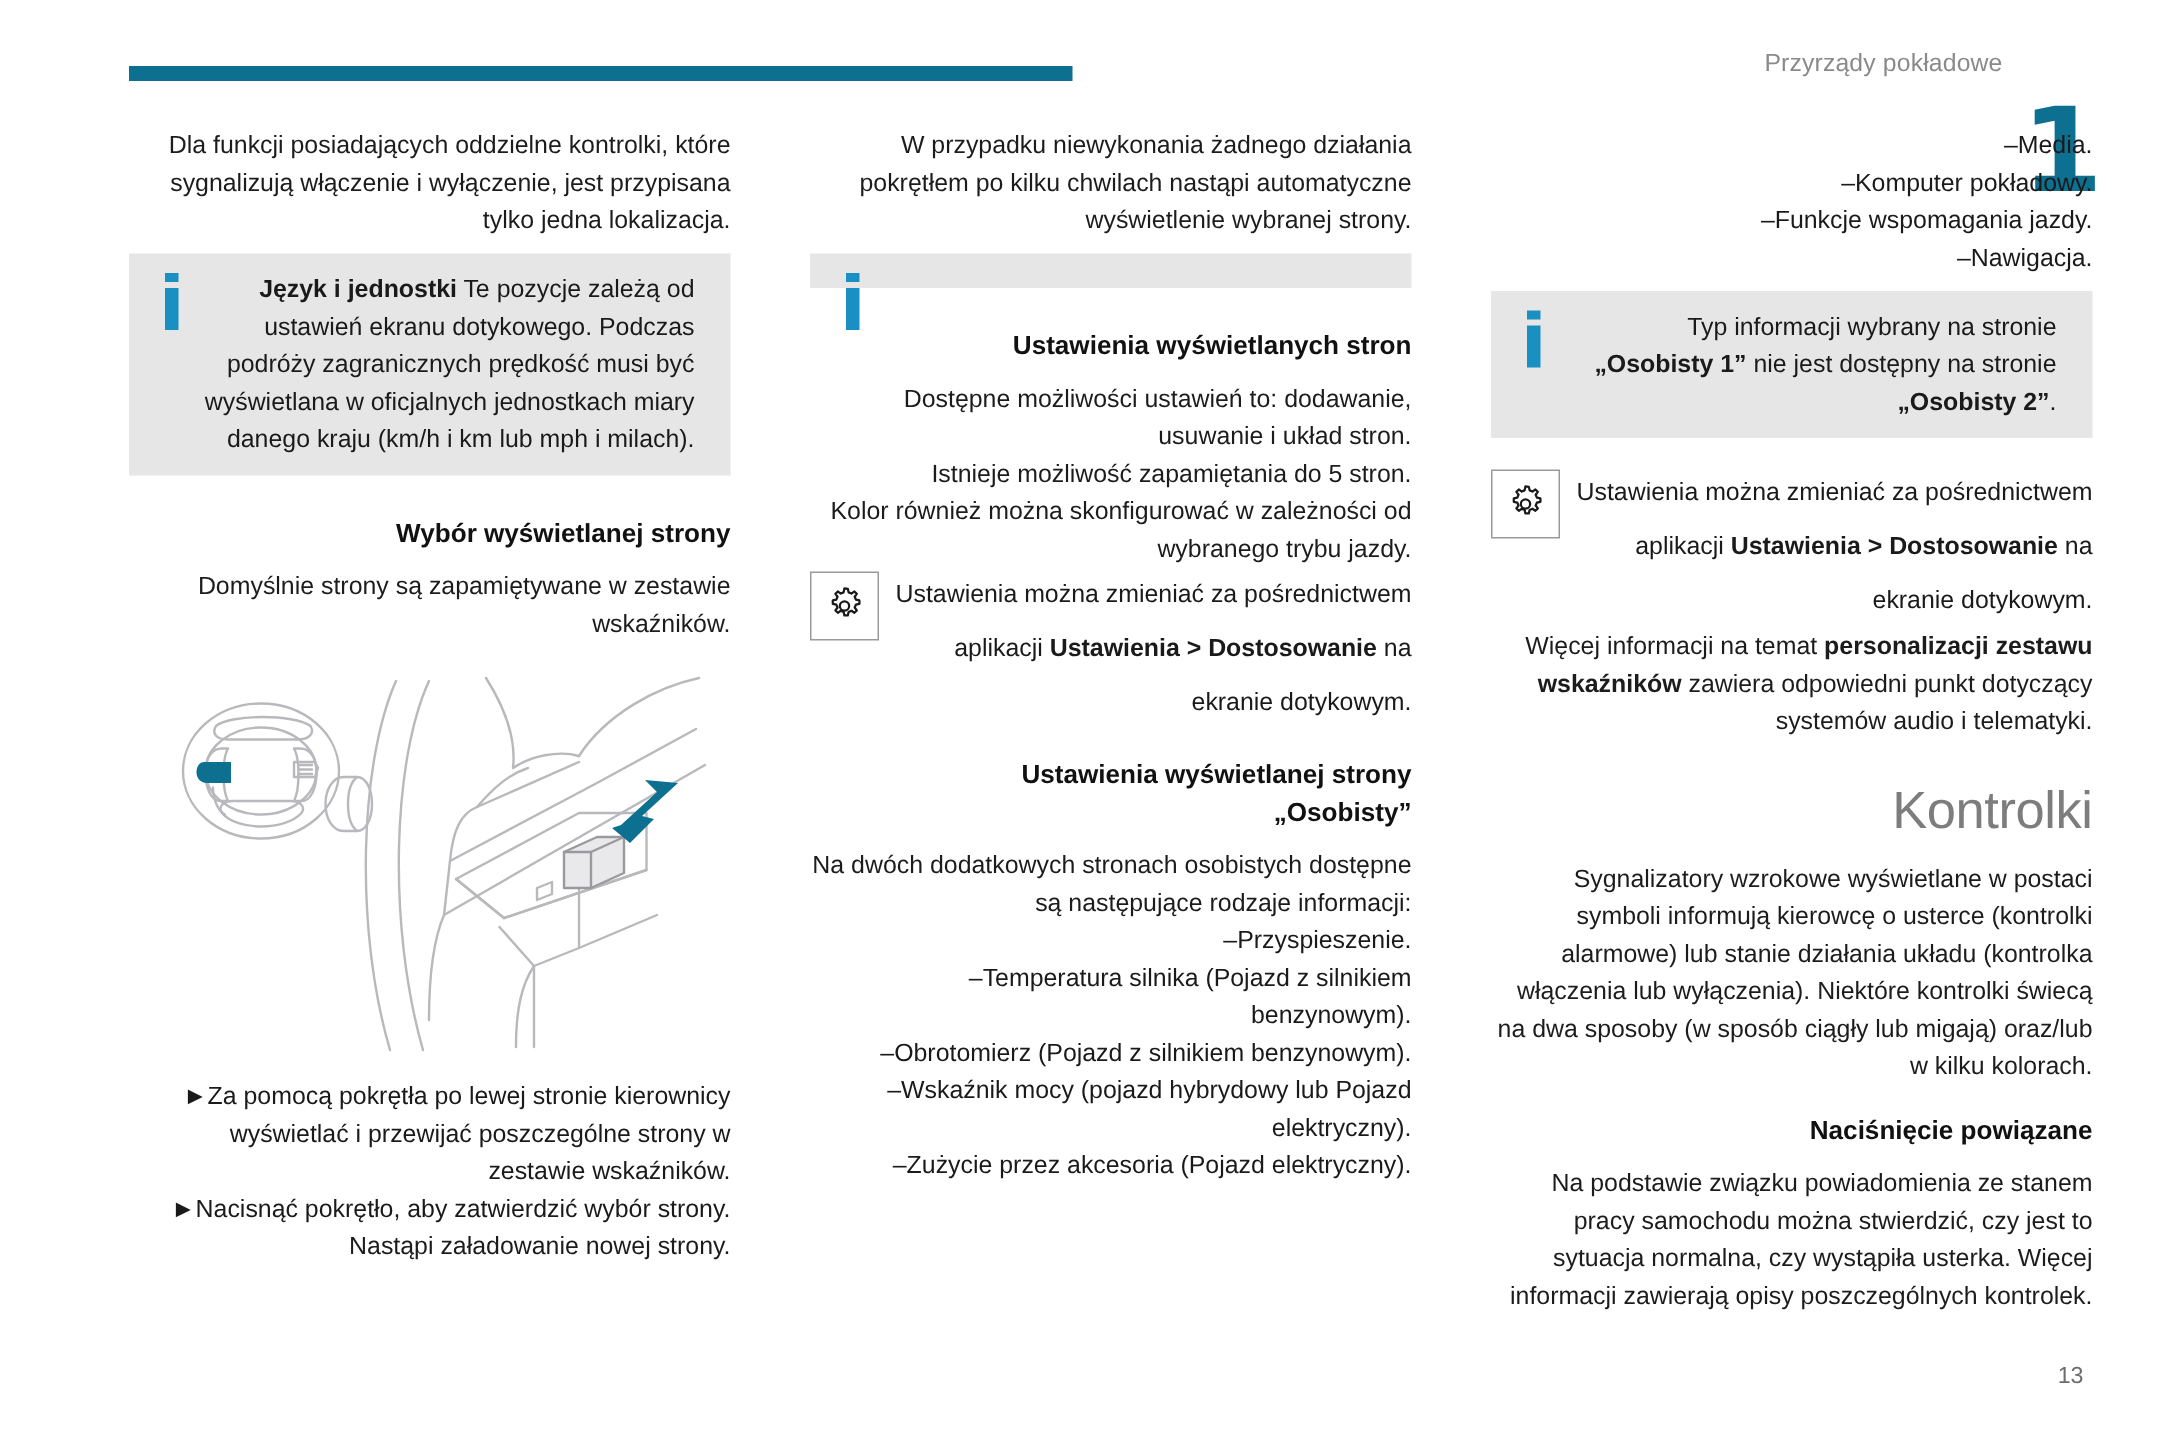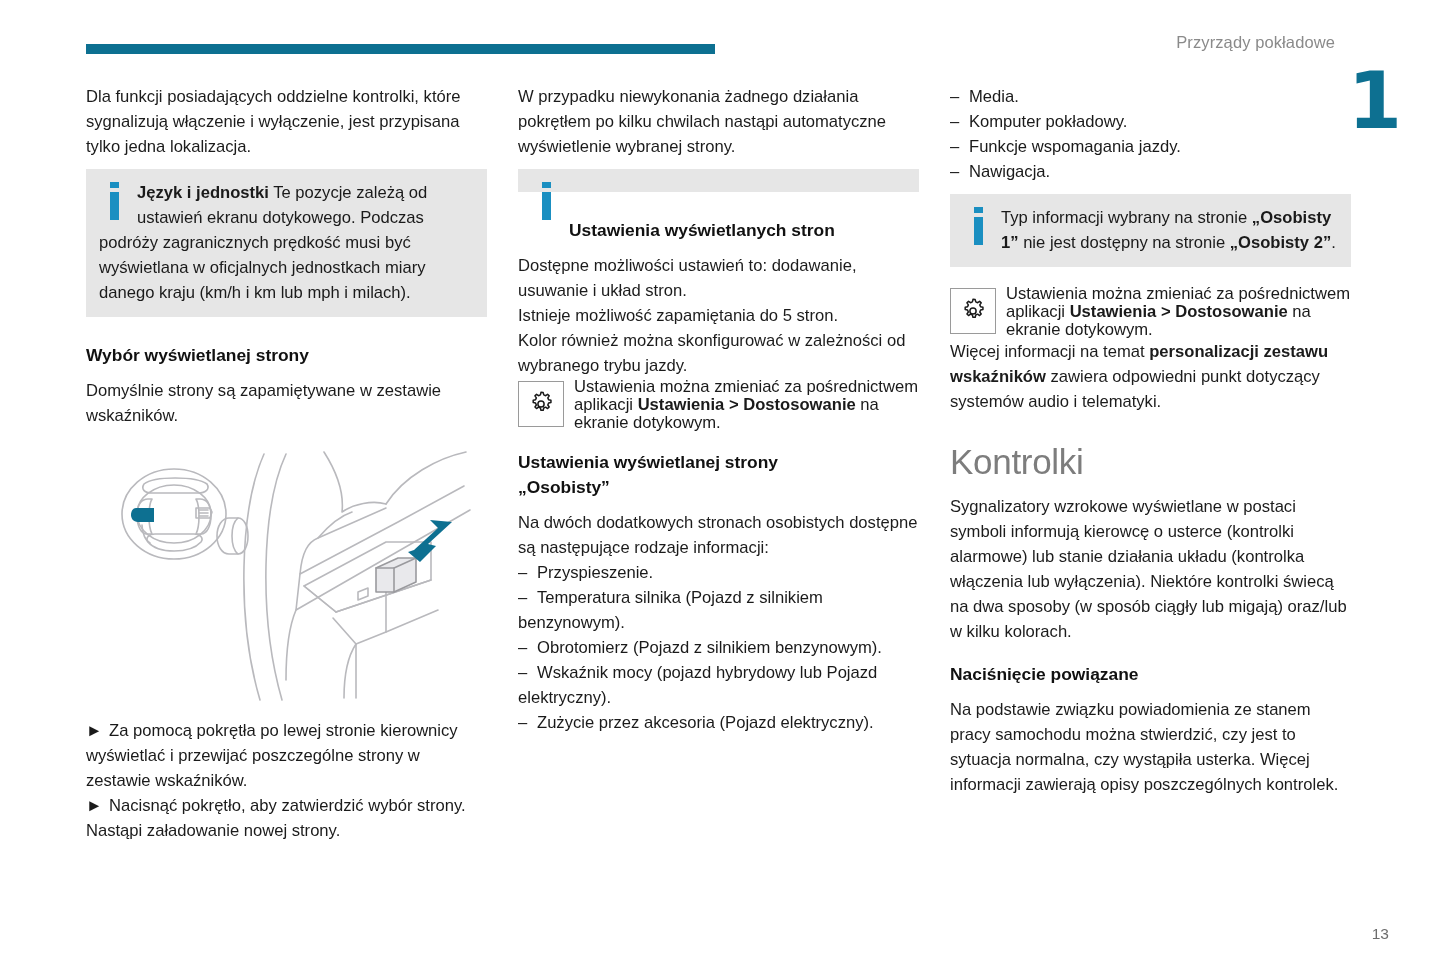--- a/index.html
+++ b/index.html
@@ -12,20 +12,21 @@
     height: 963px;
     font-family: "Liberation Sans", sans-serif;
     color: #1a1a1a;
     position: relative;
     overflow: hidden;
   }
   .page {
     position: relative;
     width: 1445px;
     height: 963px;
+    text-align: right;
   }
 
   
   .header-title {
     position: absolute;
     top: 33px;
     right: 110px;
     font-size: 16.5px;
     color: #8a8a8a;
     letter-spacing: 0.1px;
@@ -50,21 +51,21 @@
     background: #0d7091;
   }
 
   
   .columns {
     position: absolute;
     left: 86px;
     top: 84px;
     width: 1272px;
     display: flex;
-    gap: 31px;
+    gap: 53px;
   }
   .col {
     width: 401px;
     flex: 0 0 401px;
   }
 
   p, .line {
     margin: 0;
     font-size: 16.6px;
     line-height: 25px;
@@ -87,21 +88,21 @@
     font-size: 35px;
     line-height: 44px;
     font-weight: normal;
     color: #7d7d7d;
     letter-spacing: -0.3px;
   }
 
   
   .info-box {
     background: #e6e6e6;
-    padding: 11px 9px 12px 13px;
+    padding: 11px 24px 12px 13px;
     position: relative;
   }
   .info-box .info-body {
     font-size: 16.6px;
     line-height: 25px;
   }
   .info-icon {
     float: left;
     width: 26px;
     height: 46px;
@@ -123,21 +124,21 @@
     width: 9px;
     height: 28px;
     background: #1a8fc1;
   }
   .info-box b { font-weight: bold; }
 
   
   .gear-note {
     position: relative;
     font-size: 16.6px;
-    line-height: 18px;
+    line-height: 36px;
   }
   .gear-icon-box {
     float: left;
     width: 46px;
     height: 46px;
     border: 1px solid #9a9a9a;
     margin: 3px 10px 0 0;
     box-sizing: border-box;
     display: flex;
     align-items: center;
@@ -156,21 +157,21 @@
     margin-top: 18px;
     margin-bottom: 14px;
     width: 390px;
     height: 258px;
   }
 
   
   .page-number {
     position: absolute;
     right: 56px;
-    bottom: 20px;
+    bottom: 36px;
     font-size: 15.5px;
     color: #6d6d6d;
   }
 </style>
 </head>
 <body>
 
 <div class="page">
 
   <div class="header-title">Przyrządy pokładowe</div>

